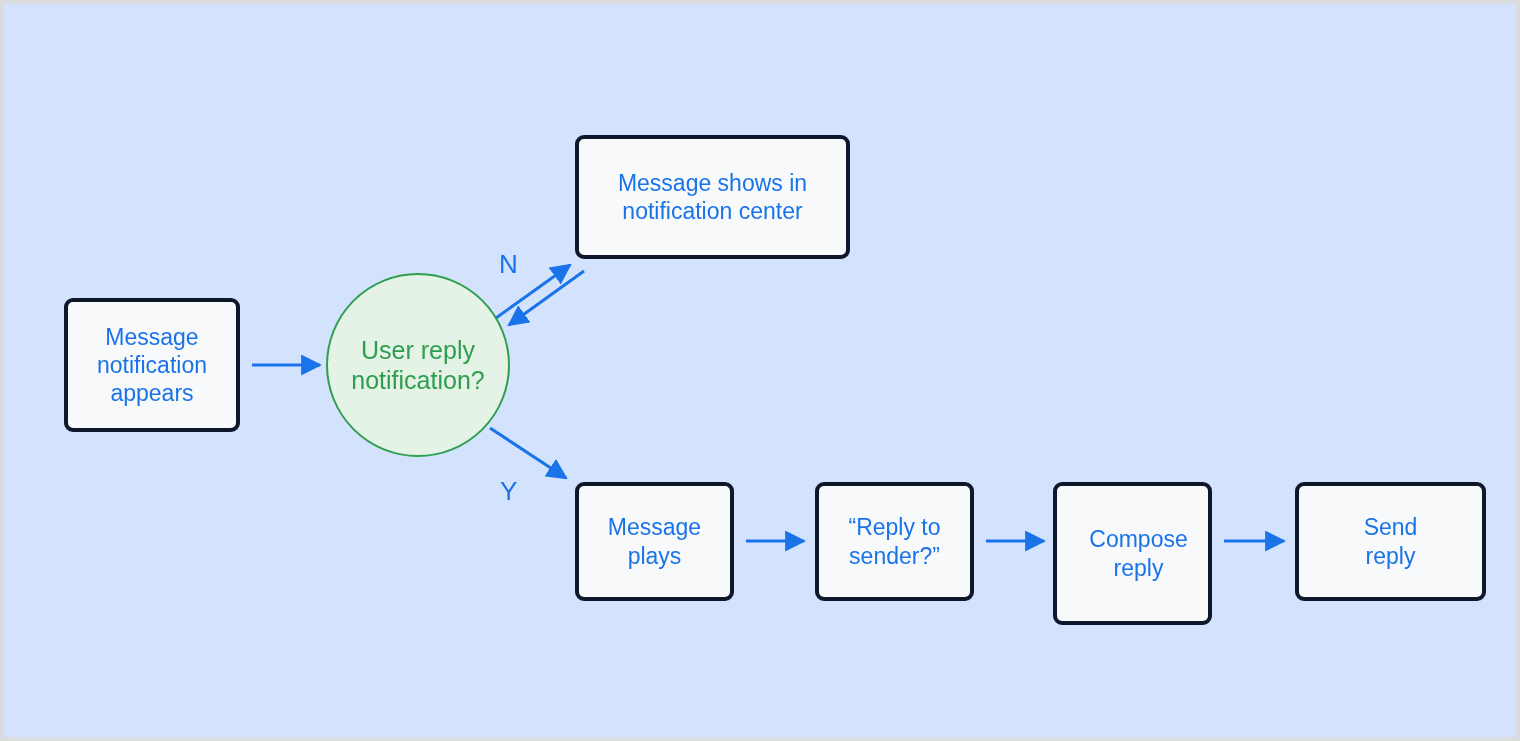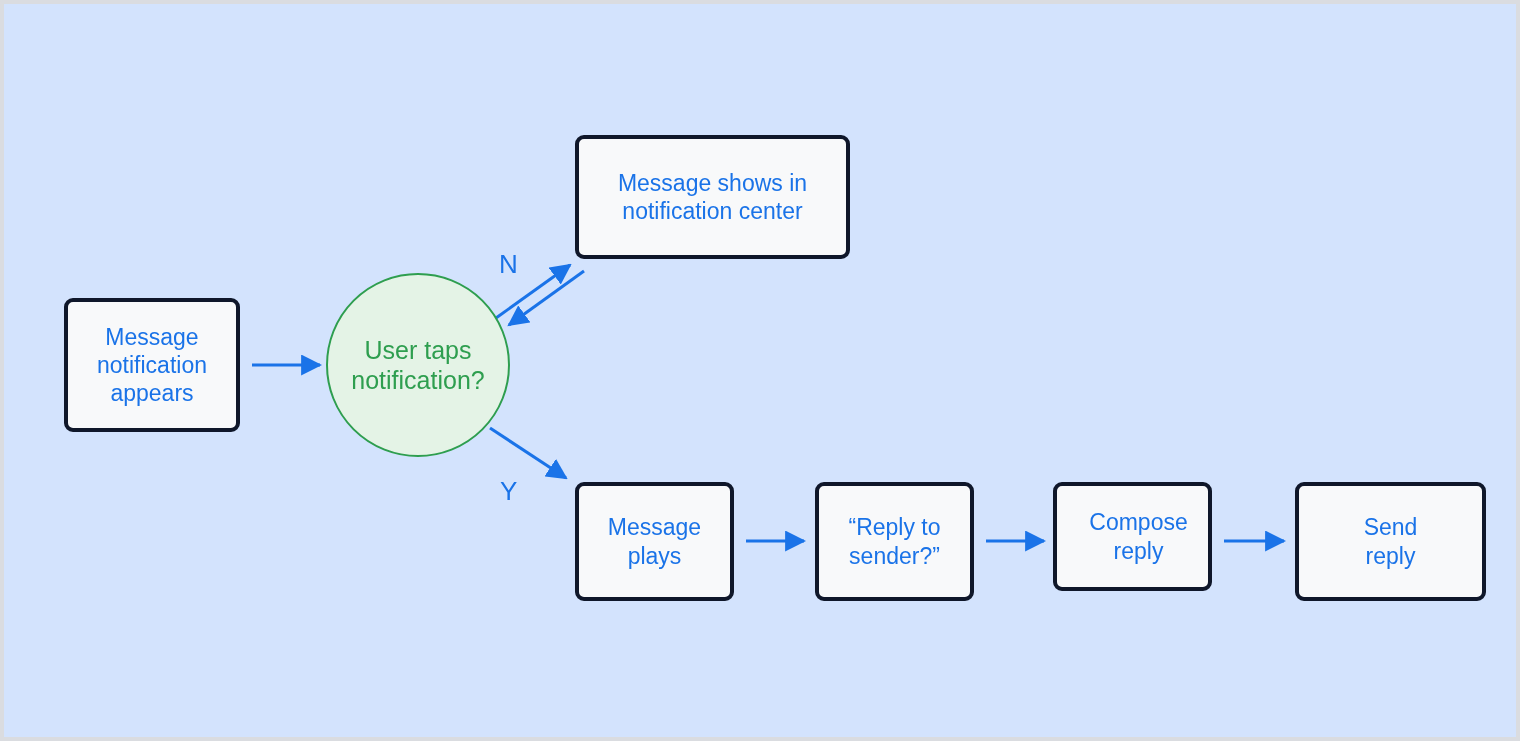--- a/index.html
+++ b/index.html
@@ -79,40 +79,40 @@
     </g>
   </svg>
 
   <div class="node box" style="left:60px; top:294px; width:176px; height:134px;">
     <span>Message
 notification
 appears</span>
   </div>
 
   <div class="node circle" style="left:322px; top:269px; width:184px; height:184px;">
-    <span>User taps
+    <span>User reply
 notification?</span>
   </div>
 
   <div class="node box" style="left:571px; top:131px; width:275px; height:124px;">
     <span>Message shows in
 notification center</span>
   </div>
 
   <div class="node box" style="left:571px; top:478px; width:159px; height:119px;">
     <span>Message
 plays</span>
   </div>
 
   <div class="node box" style="left:811px; top:478px; width:159px; height:119px;">
     <span>“Reply to
 sender?”</span>
   </div>
 
-  <div class="node box" style="left:1049px; top:478px; width:159px; height:109px;padding-left:12px;">
+  <div class="node box" style="left:1049px; top:478px; width:159px; height:143px;padding-left:12px;">
     <span>Compose
 reply</span>
   </div>
 
   <div class="node box" style="left:1291px; top:478px; width:191px; height:119px;">
     <span>Send
 reply</span>
   </div>
 
   <div class="edge-label" style="left:495px; top:247px;">N</div>

